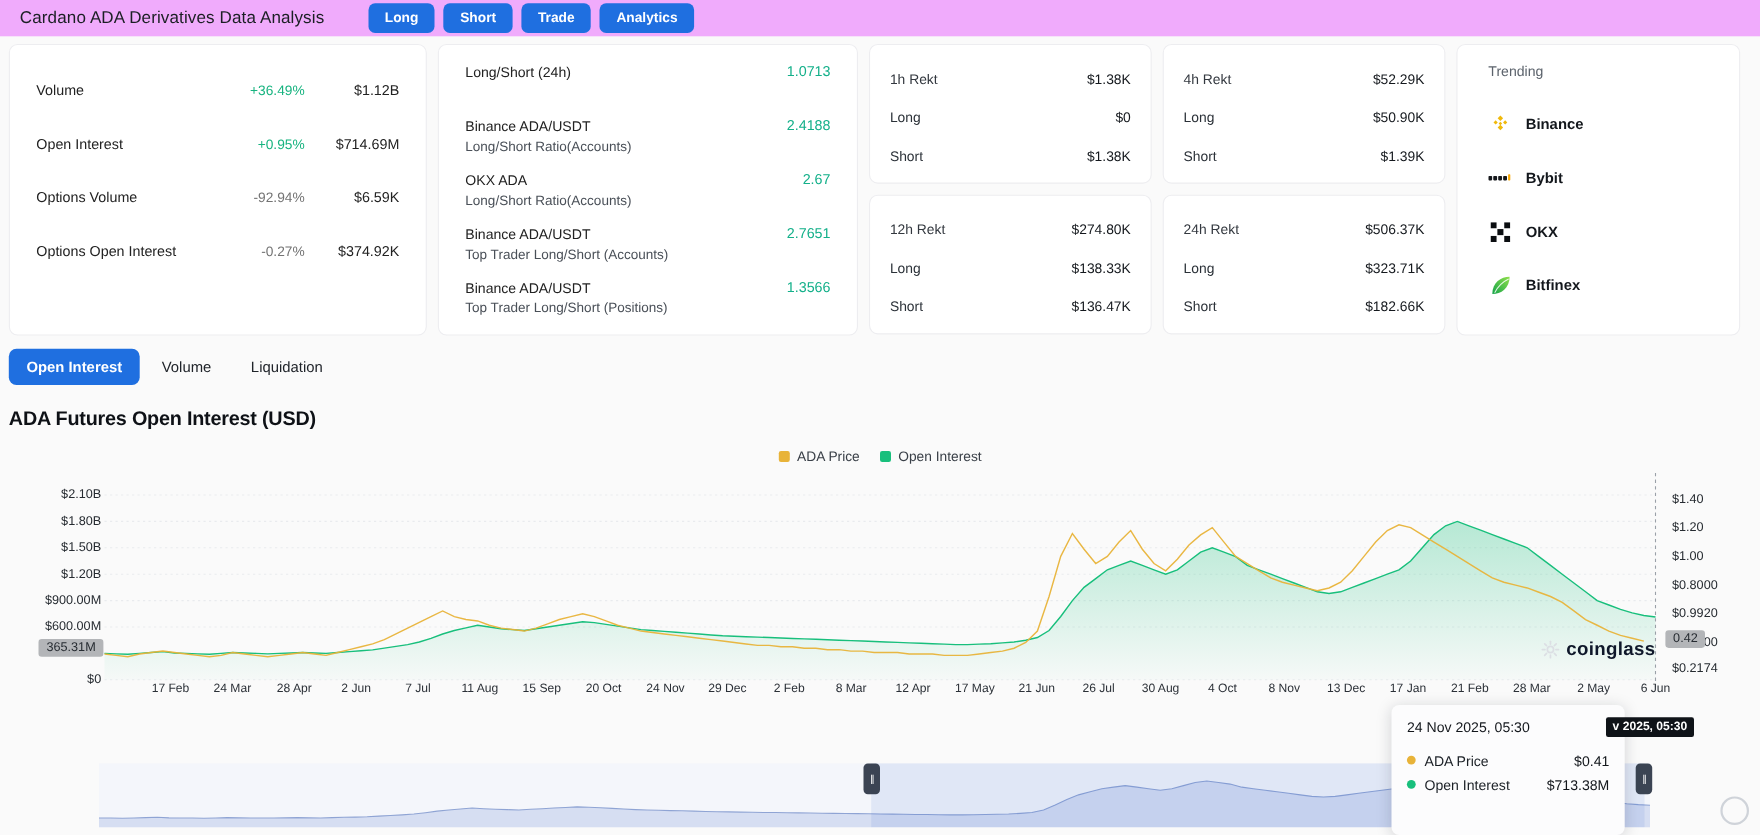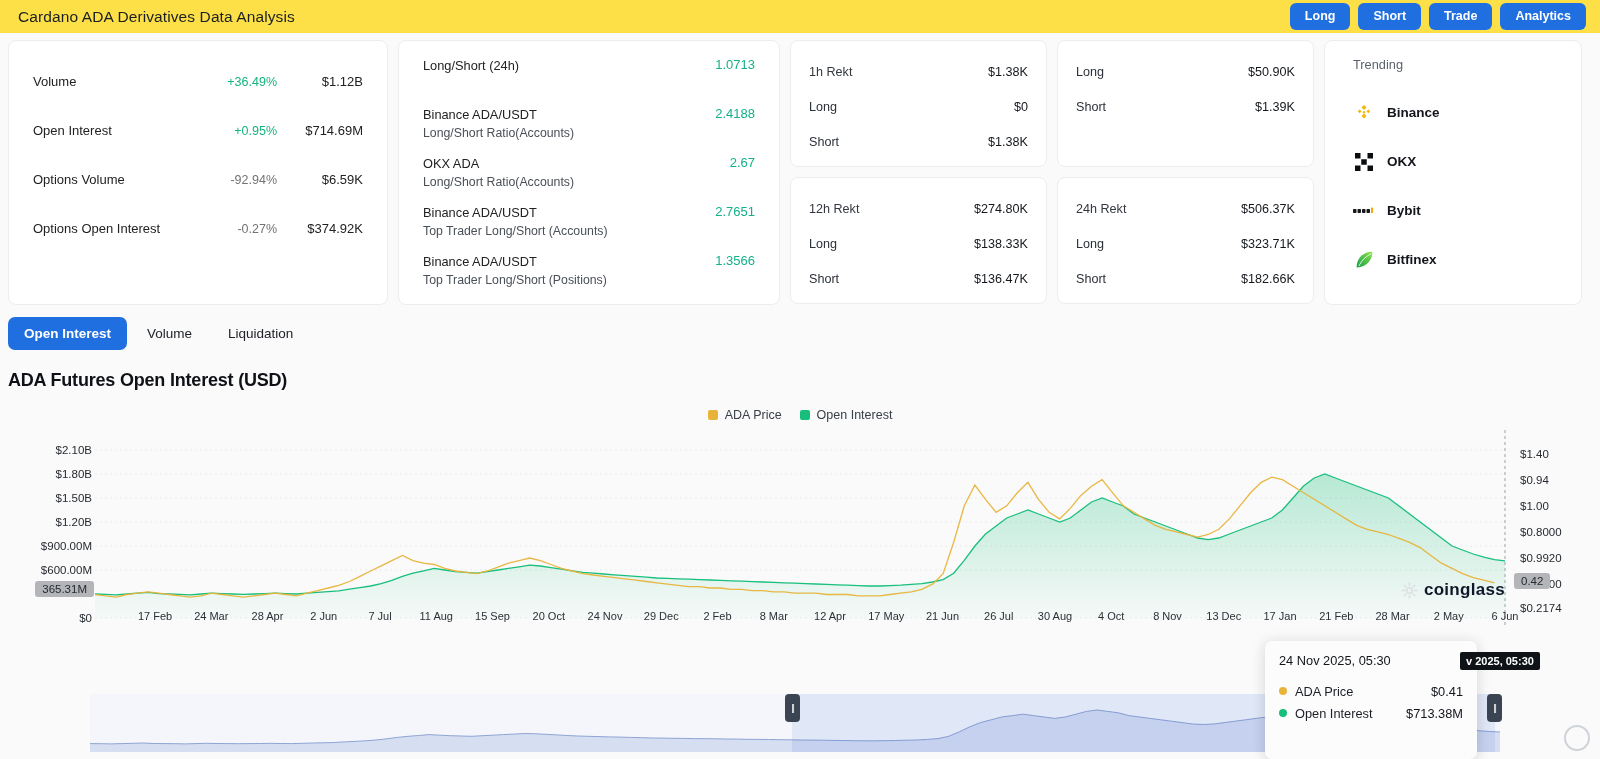--- a/index.html
+++ b/index.html
@@ -7,23 +7,24 @@
     width: 1600px; height: 759px;
     background: #ffffff;
     font-family: "Liberation Sans", sans-serif;
     color: #1f2329;
     overflow: hidden;
   }
   .page { position: relative; width: 1600px; height: 759px; background:#fafafa; }
 
   
   .header {
-    height: 33px; background:#fde047;
-    display:flex; align-items:center; justify-content:space-between;
+    height: 33px; background:#f0abfc;
+    display:flex; align-items:center; 
     padding: 0 14px 0 18px;
+    gap: 40px;
   }
   .header-title { font-size: 15.5px; color:#1b1f24; letter-spacing:.1px; }
   .header-actions { display:flex; gap:8px; align-items:center; }
   .btn-primary {
     background:#1f6fe0; color:#fff; border:none; border-radius:6px;
     font-family:"Liberation Sans", sans-serif;
     font-size:12.5px; font-weight:bold; padding:7px 15px; cursor:pointer;
     line-height:1;
   }
 
@@ -81,21 +82,21 @@
 
   .plot { position:relative; width:1600px; height:210px; margin-top:5px; }
   .ylabels-left { position:absolute; left:0; top:0; width:92px; height:195px; }
   .ylabels-left div { position:absolute; right:0; font-size:11.5px; color:#262b31; transform:translateY(-50%); white-space:nowrap; }
   .ylabels-right { position:absolute; right:0; top:0; width:86px; height:195px; }
   .ylabels-right div { position:absolute; left:6px; font-size:11.5px; color:#262b31; transform:translateY(-50%); white-space:nowrap; }
   .ybadge {
     position:absolute; background:#b3b5b8; color:#fff; font-size:11.5px;
     padding:2px 7px; border-radius:3px; transform:translateY(-50%); white-space:nowrap;
   }
-  .xlabels { position:absolute; left:0; top:180px; width:1600px; height:20px; }
+  .xlabels { position:absolute; left:0; top:190px; width:1600px; height:20px; }
   .xlabels div { position:absolute; font-size:11px; color:#2b3037; transform:translateX(-50%); white-space:nowrap; }
 
   .watermark {
     position:absolute; right:95px; top:150px; display:flex; align-items:center; gap:6px;
     font-size:17px; color:#0f172a; font-weight:bold; letter-spacing:.3px; pointer-events:none;
   }
 
   
   .navigator { position:absolute; left:0; top:676px; width:1600px; height:83px; }
   .nav-handle {
@@ -210,20 +211,24 @@
           <div class="rekt-row">
             <span class="rl">Long</span>
             <span class="rv up">$0</span>
           </div>
           <div class="rekt-row">
             <span class="rl">Short</span>
             <span class="rv down">$1.38K</span>
           </div>
         </div>
         <div class="card card-rekt">
+          <div class="rekt-row head">
+            <span class="rl">4h Rekt</span>
+            <span class="rv">$52.29K</span>
+          </div>
           <div class="rekt-row">
             <span class="rl">Long</span>
             <span class="rv up">$50.90K</span>
           </div>
           <div class="rekt-row">
             <span class="rl">Short</span>
             <span class="rv down">$1.39K</span>
           </div>
         </div>
       </div>
@@ -272,46 +277,46 @@
               <path d="M12 9.2l1.9 1.9-1.9 1.9-1.9-1.9z"></path>
               <path d="M12 12.5l3 3-3 3-3-3z"></path>
             </g>
           </svg>
         </span>
         <span class="trend-name">Binance</span>
       </div>
 
       <div class="trend-item">
         <span class="tico">
+          <svg width="22" height="10" viewBox="0 0 44 14">
+            <g fill="#16181c">
+              <rect x="0" y="3" width="7" height="8" rx="1.5"></rect>
+              <rect x="9" y="3" width="7" height="8" rx="1.5"></rect>
+              <rect x="18" y="3" width="7" height="8" rx="1.5"></rect>
+              <rect x="27" y="3" width="7" height="8" rx="1.5"></rect>
+              <rect x="36" y="0" width="4" height="11" rx="1.2" fill="#f7a600"></rect>
+            </g>
+          </svg>
+        </span>
+        <span class="trend-name">Bybit</span>
+      </div>
+
+      <div class="trend-item">
+        <span class="tico">
           <svg width="18" height="18" viewBox="0 0 18 18">
             <g fill="#0b0e11">
               <rect x="0" y="0" width="5.5" height="5.5"></rect>
               <rect x="12.5" y="0" width="5.5" height="5.5"></rect>
               <rect x="6.25" y="6.25" width="5.5" height="5.5"></rect>
               <rect x="0" y="12.5" width="5.5" height="5.5"></rect>
               <rect x="12.5" y="12.5" width="5.5" height="5.5"></rect>
             </g>
           </svg>
         </span>
         <span class="trend-name">OKX</span>
-      </div>
-
-      <div class="trend-item">
-        <span class="tico">
-          <svg width="22" height="10" viewBox="0 0 44 14">
-            <g fill="#16181c">
-              <rect x="0" y="3" width="7" height="8" rx="1.5"></rect>
-              <rect x="9" y="3" width="7" height="8" rx="1.5"></rect>
-              <rect x="18" y="3" width="7" height="8" rx="1.5"></rect>
-              <rect x="27" y="3" width="7" height="8" rx="1.5"></rect>
-              <rect x="36" y="0" width="4" height="11" rx="1.2" fill="#f7a600"></rect>
-            </g>
-          </svg>
-        </span>
-        <span class="trend-name">Bybit</span>
       </div>
 
       <div class="trend-item">
         <span class="tico">
           <svg width="21" height="21" viewBox="0 0 24 24">
             <defs>
               <linearGradient id="bfxg" x1="0" y1="1" x2="1" y2="0">
                 <stop offset="0%" stop-color="#15a34a"></stop>
                 <stop offset="100%" stop-color="#8fe04a"></stop>
               </linearGradient>
@@ -371,21 +376,21 @@
           <div style="top: 140px;">$600.00M</div>
           <div style="top: 116px;">$900.00M</div>
           <div style="top: 92px;">$1.20B</div>
           <div style="top: 68px;">$1.50B</div>
           <div style="top: 44px;">$1.80B</div>
           <div style="top: 20px;">$2.10B</div>
           <div class="ybadge" style="top: 158.775px; right: -2px;">365.31M</div>
         </div>
       <div class="ylabels-right" id="ylabels-right">
           <div style="top: 23.6522px;">$1.40</div>
-          <div style="top: 49.7391px;">$0.94</div>
+          <div style="top: 49.7391px;">$1.20</div>
           <div style="top: 75.8261px;">$1.00</div>
           <div style="top: 101.913px;">$0.8000</div>
           <div style="top: 128px;">$0.9920</div>
           <div style="top: 154.087px;">$0.4000</div>
           <div style="top: 177.904px;">$0.2174</div>
           <div class="ybadge" style="top: 151.478px; left: 0px;">0.42</div>
         </div>
       <div class="xlabels" id="xlabels">
           <div style="left: 155px;">17 Feb</div>
           <div style="left: 211.25px;">24 Mar</div>

